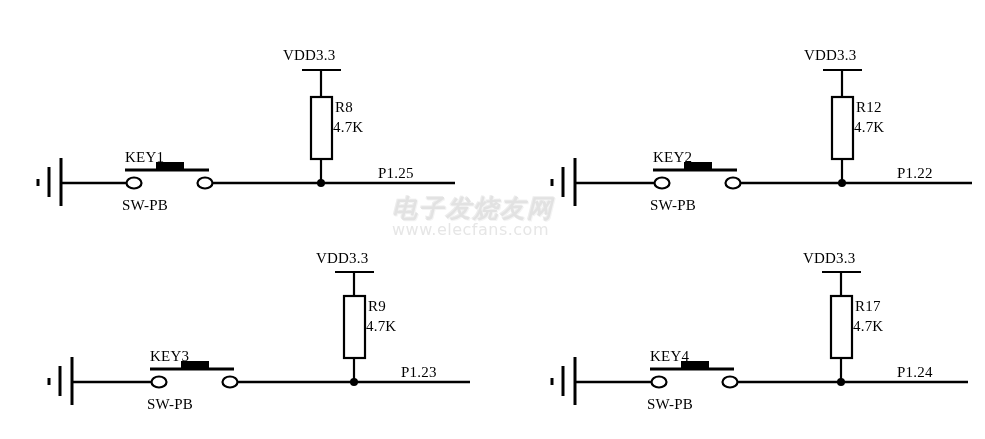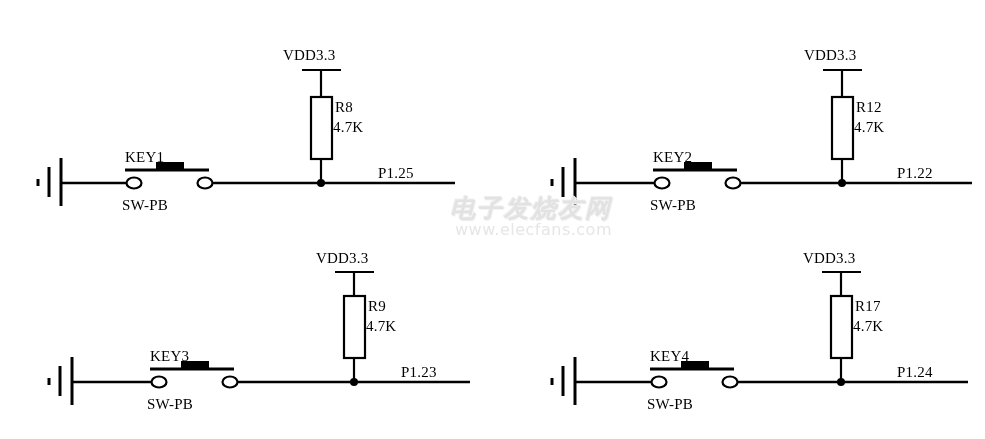--- a/index.html
+++ b/index.html
@@ -68,21 +68,21 @@
     fill: #000000;
     letter-spacing: 0.2px;
     white-space: pre;
   }
   
   .watermark {
     position: absolute;
     left: 392px;
     top: 196px;
     width: 220px;
-    text-align: right;
+    text-align: left;
     pointer-events: none;
     user-select: none;
   }
   .wm-cn {
     font-family: "DejaVu Sans", sans-serif;
     font-size: 25px;
     font-style: italic;
     font-weight: 700;
     color: #e2e2e2;
     text-shadow: 1px 1px 0 #f4f4f4, -1px -1px 0 #ededed;

